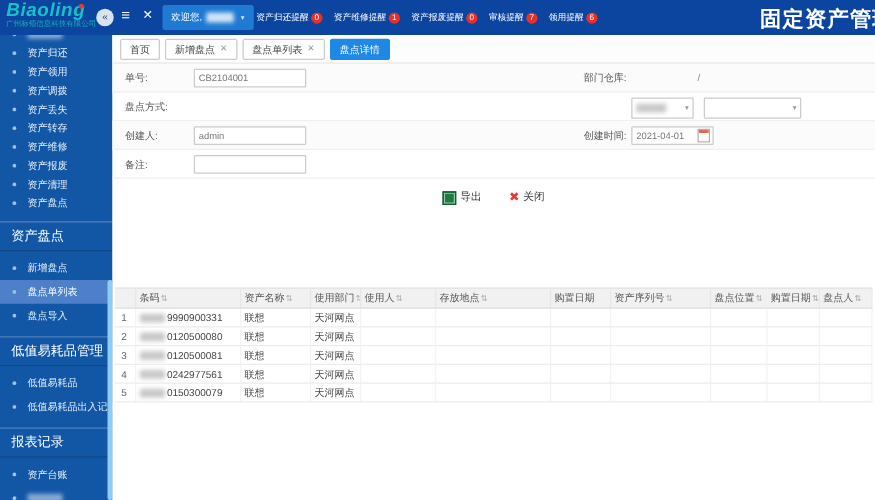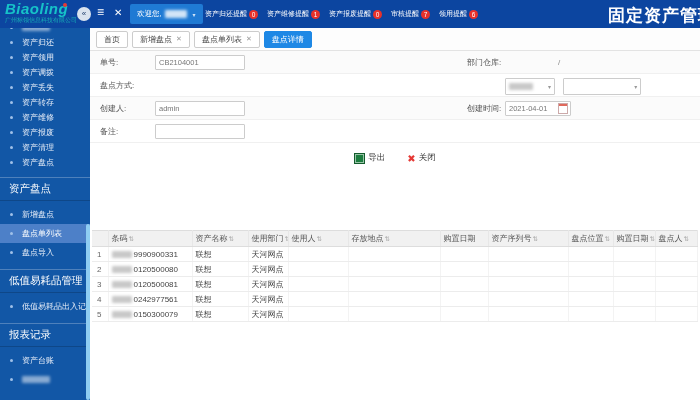--- a/index.html
+++ b/index.html
@@ -175,20 +175,24 @@
           <span class="bullet"></span>
           <span>盘点单列表</span>
         </div>
         <div class="side-item">
           <span class="bullet"></span>
           <span>盘点导入</span>
         </div>
       </div>
       <div class="side-section">低值易耗品管理</div>
       <div class="side-group">
+        <div class="side-item">
+          <span class="bullet"></span>
+          <span>低值易耗品</span>
+        </div>
         <div class="side-item">
           <span class="bullet"></span>
           <span>低值易耗品出入记录</span>
         </div>
       </div>
       <div class="side-section">报表记录</div>
       <div class="side-group">
         <div class="side-item">
           <span class="bullet"></span>
           <span>资产台账</span>

